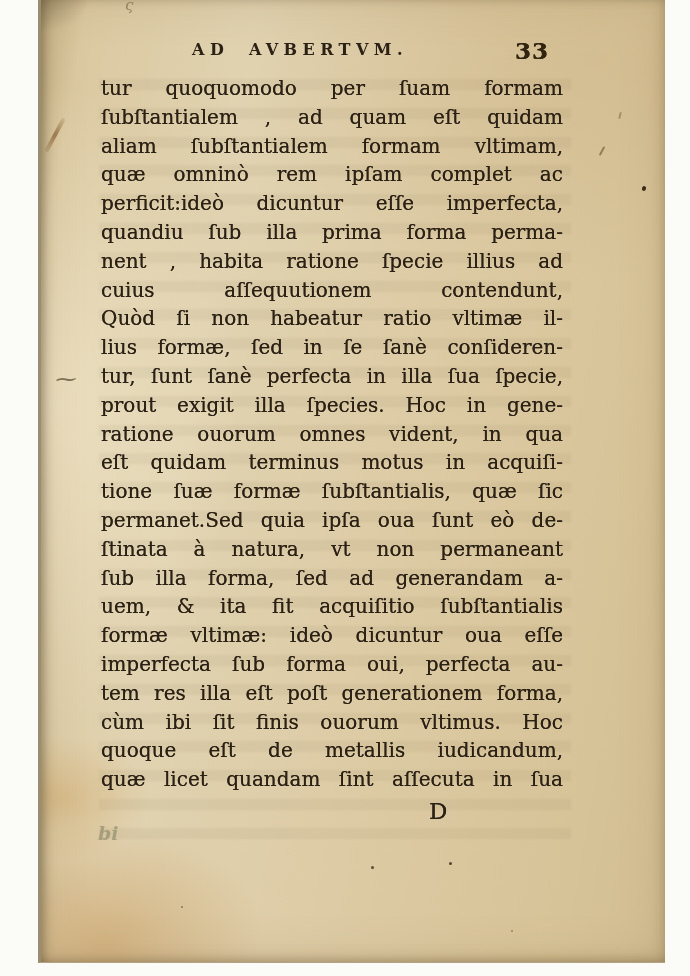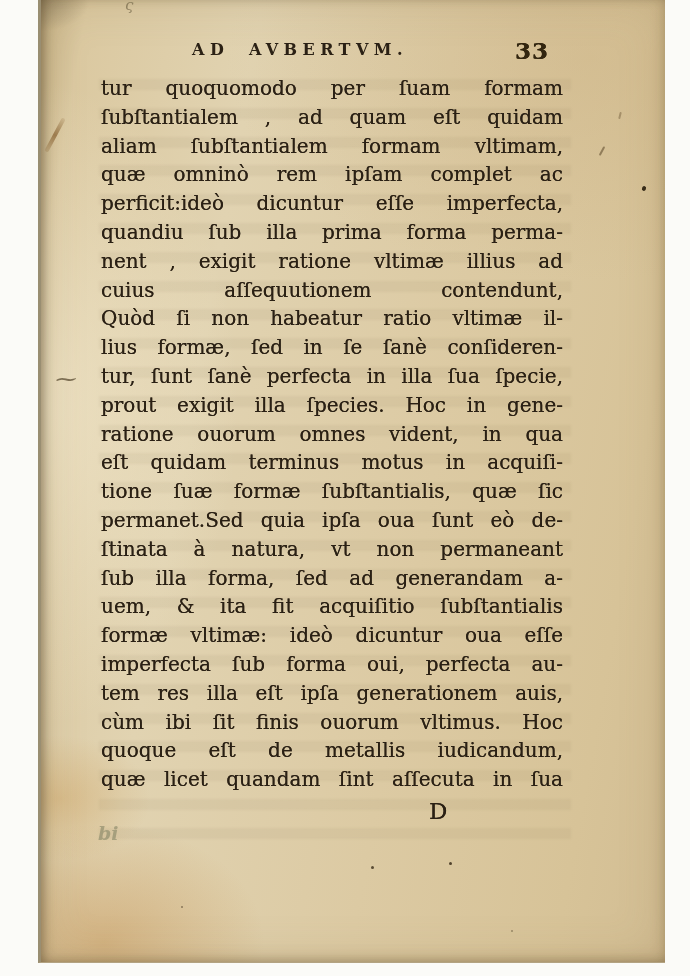--- a/index.html
+++ b/index.html
@@ -118,36 +118,36 @@
       <div class="page-number">33</div>
     </div>
 
     <div class="textblock">
         <div class="line">tur quoquomodo per ſuam formam</div>
         <div class="line">ſubſtantialem , ad quam eſt quidam</div>
         <div class="line">aliam ſubſtantialem formam vltimam,</div>
         <div class="line">quæ omninò rem ipſam complet ac</div>
         <div class="line">perficit:ideò dicuntur eſſe imperfecta,</div>
         <div class="line">quandiu ſub illa prima forma perma-</div>
-        <div class="line">nent , exigit ratione vltimæ illius ad</div>
+        <div class="line">nent , habita ratione ſpecie illius ad</div>
         <div class="line">cuius aſſequutionem contendunt,</div>
         <div class="line">Quòd ſi non habeatur ratio vltimæ il-</div>
         <div class="line">lius formæ, ſed in ſe ſanè conſideren-</div>
         <div class="line">tur, ſunt ſanè perfecta in illa ſua ſpecie,</div>
         <div class="line">prout exigit illa ſpecies. Hoc in gene-</div>
         <div class="line">ratione ouorum omnes vident, in qua</div>
         <div class="line">eſt quidam terminus motus in acquiſi-</div>
         <div class="line">tione ſuæ formæ ſubſtantialis, quæ ſic</div>
         <div class="line">permanet.Sed quia ipſa oua ſunt eò de-</div>
         <div class="line">ſtinata à natura, vt non permaneant</div>
         <div class="line">ſub illa forma, ſed ad generandam a-</div>
         <div class="line">uem, &amp; ita fit acquiſitio ſubſtantialis</div>
         <div class="line">formæ vltimæ: ideò dicuntur oua eſſe</div>
         <div class="line">imperfecta ſub forma oui, perfecta au-</div>
-        <div class="line">tem res illa eſt ipſa generationem auis,</div>
+        <div class="line">tem res illa eſt poſt generationem forma,</div>
         <div class="line">cùm ibi ſit finis ouorum vltimus. Hoc</div>
         <div class="line">quoque eſt de metallis iudicandum,</div>
         <div class="line">quæ licet quandam ſint aſſecuta in ſua</div>
       </div>
 
     <div class="textblock" style="margin-top:0;">
       <div class="signature">D</div>
     </div>
 
     <div class="bleed-word">bi</div>

